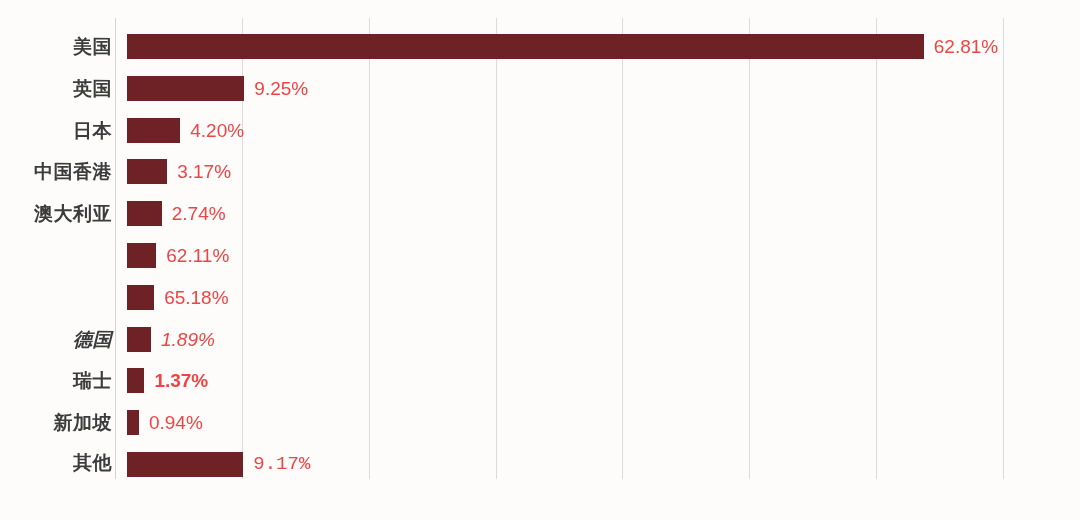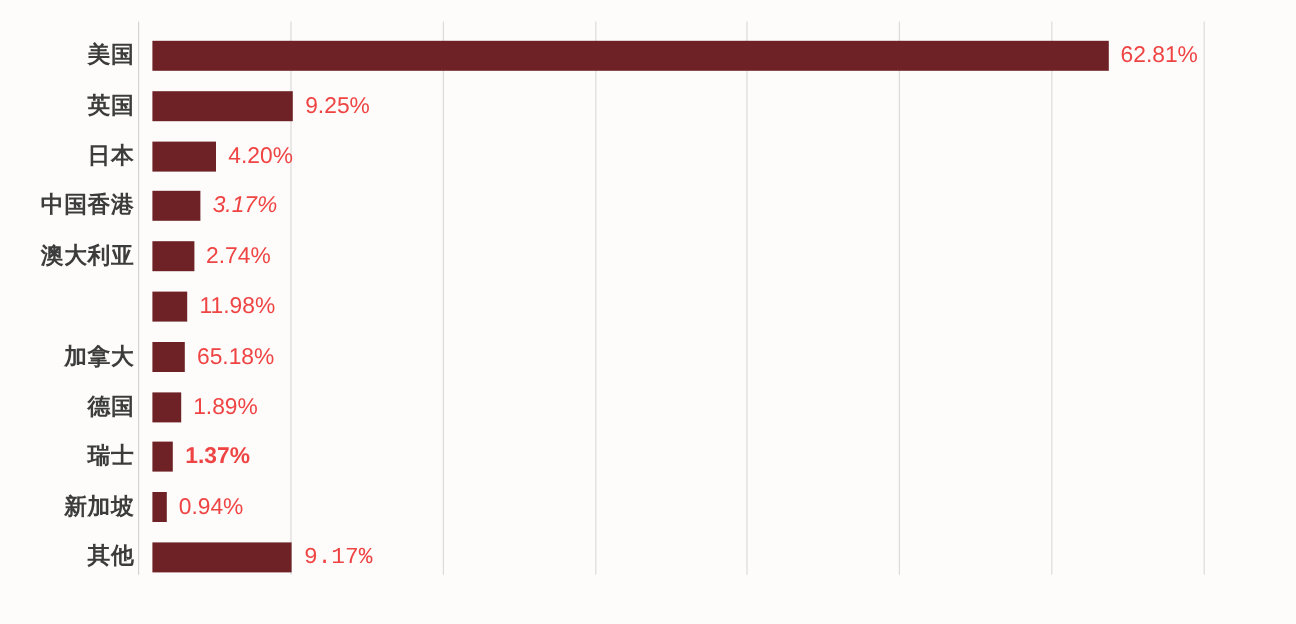--- a/index.html
+++ b/index.html
@@ -114,37 +114,36 @@
         <div class="val-label" style="left: 242.343px;">9.25%</div>
       </div>
       <div class="row" style="top: 99.6px;">
         <div class="cat-label">日本</div>
         <div class="bar" style="width: 53.28px; background: rgb(110, 34, 38);"></div>
         <div class="val-label" style="left: 178.28px;">4.20%</div>
       </div>
       <div class="row" style="top: 141.4px;">
         <div class="cat-label">中国香港</div>
         <div class="bar" style="width: 40.2137px; background: rgb(110, 34, 38);"></div>
-        <div class="val-label" style="left: 165.214px; font-style: italic;">3.17%</div>
+        <div class="val-label" style="left: 165.214px;">3.17%</div>
       </div>
       <div class="row" style="top: 183.2px;">
         <div class="cat-label">澳大利亚</div>
         <div class="bar" style="width: 34.7589px; background: rgb(110, 34, 38);"></div>
         <div class="val-label" style="left: 159.759px;">2.74%</div>
       </div>
       <div class="row" style="top: 225px;">
         <div class="bar" style="width: 29.304px; background: rgb(110, 34, 38);"></div>
-        <div class="val-label" style="left: 154.304px;">11.98%</div>
+        <div class="val-label" style="left: 154.304px;">62.11%</div>
       </div>
       <div class="row" style="top: 266.8px;">
-        <div class="cat-label">加拿大</div>
         <div class="bar" style="width: 27.1474px; background: rgb(110, 34, 38);"></div>
         <div class="val-label" style="left: 152.147px;">65.18%</div>
       </div>
-      <div class="row" style="top: 308.6px;">
+      <div class="row" style="top: 308.6px; font-style: italic;">
         <div class="cat-label">德国</div>
         <div class="bar" style="width: 23.976px; background: rgb(110, 34, 38);"></div>
         <div class="val-label" style="left: 148.976px;">1.89%</div>
       </div>
       <div class="row" style="top: 350.4px;">
         <div class="cat-label">瑞士</div>
         <div class="bar" style="width: 17.3794px; background: rgb(110, 34, 38);"></div>
         <div class="val-label" style="left: 142.379px; font-weight: bold;">1.37%</div>
       </div>
       <div class="row" style="top: 392.2px;">

